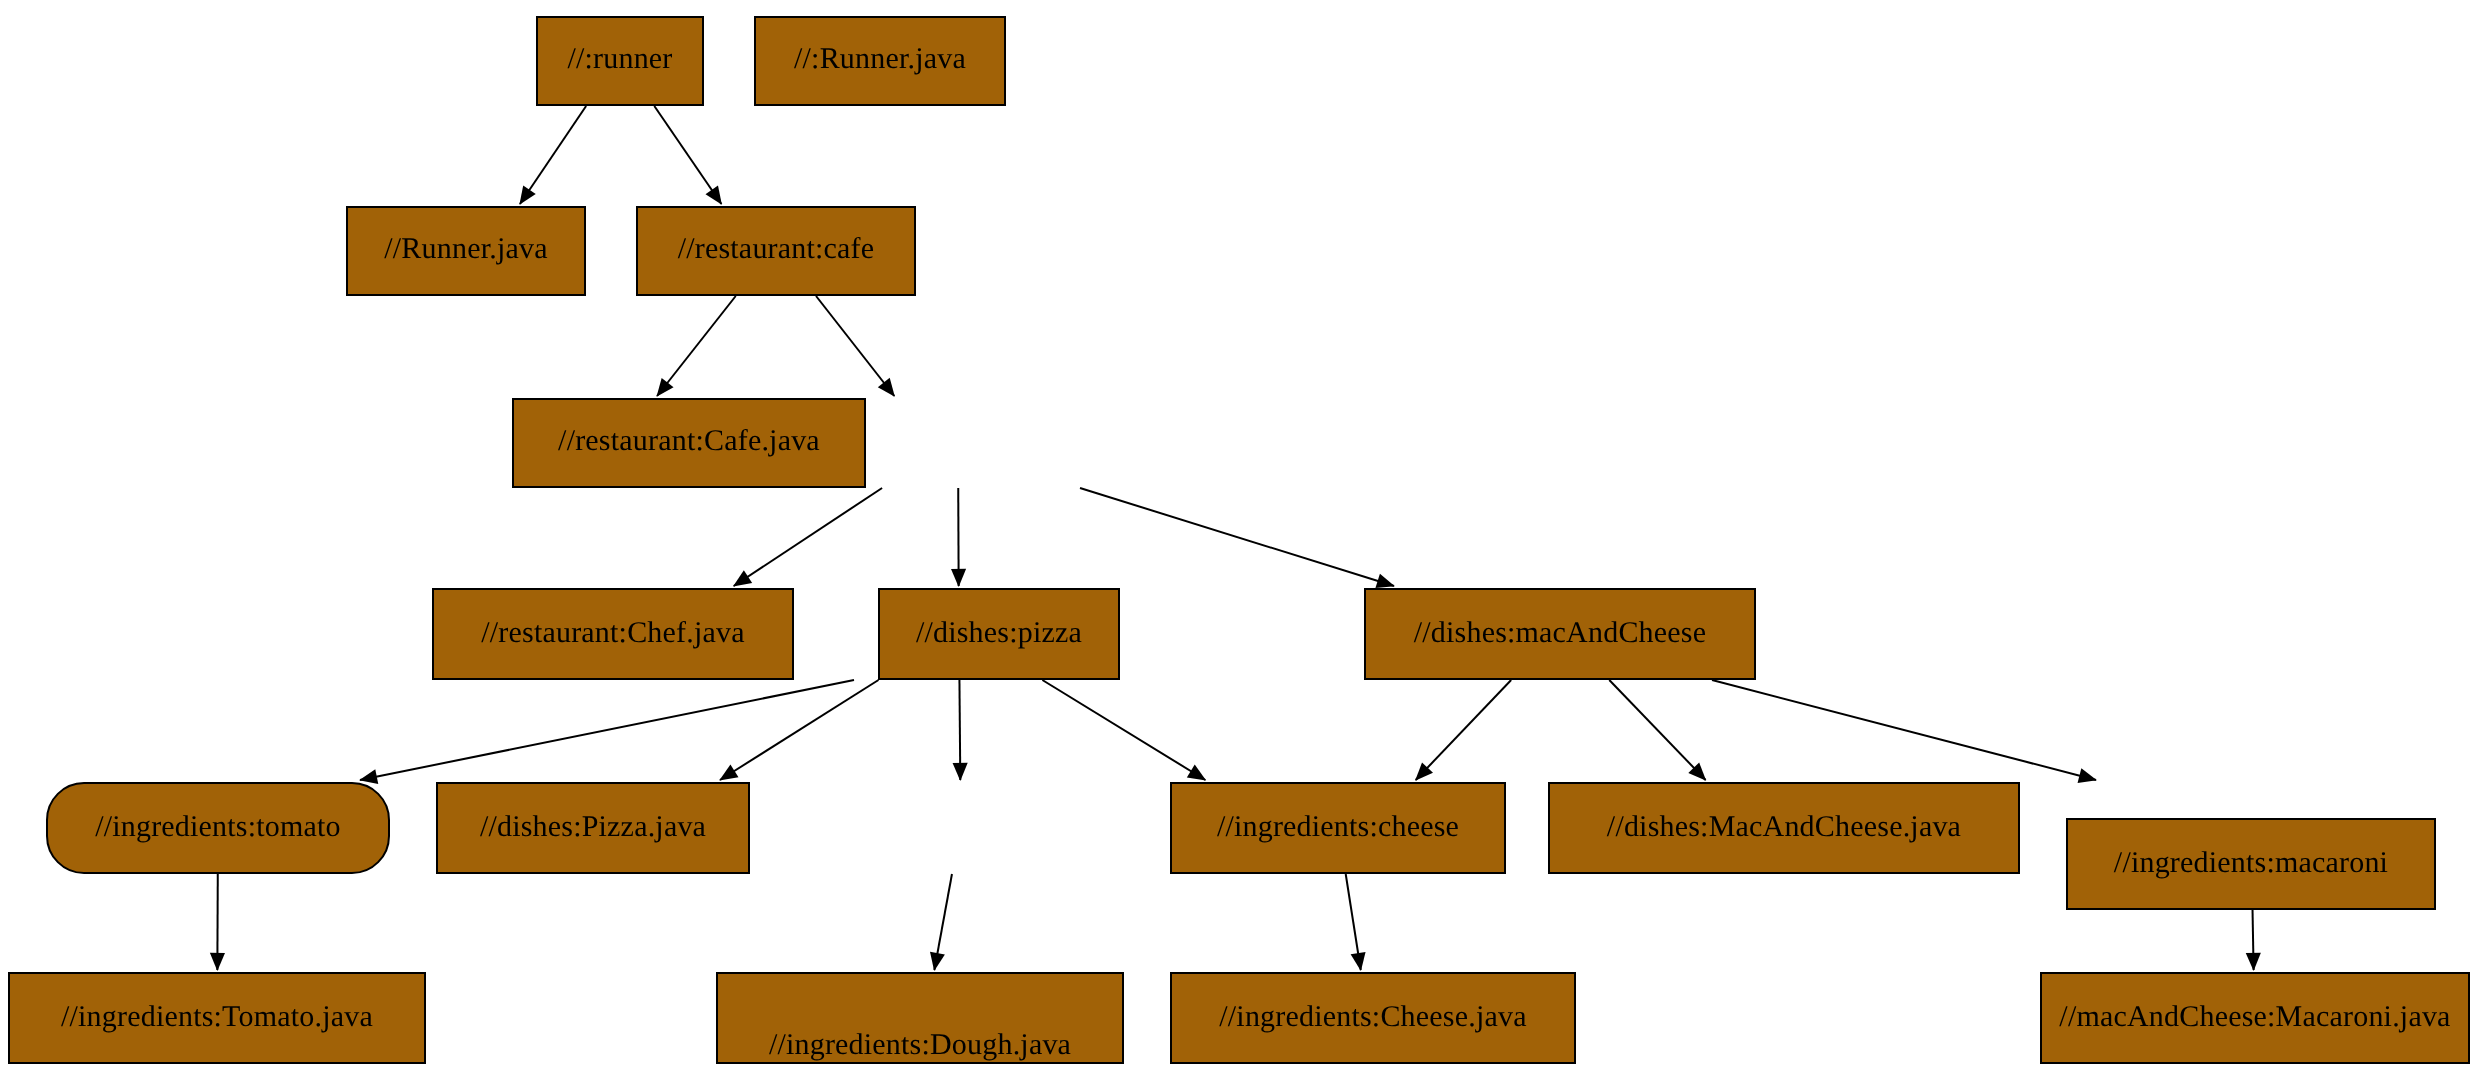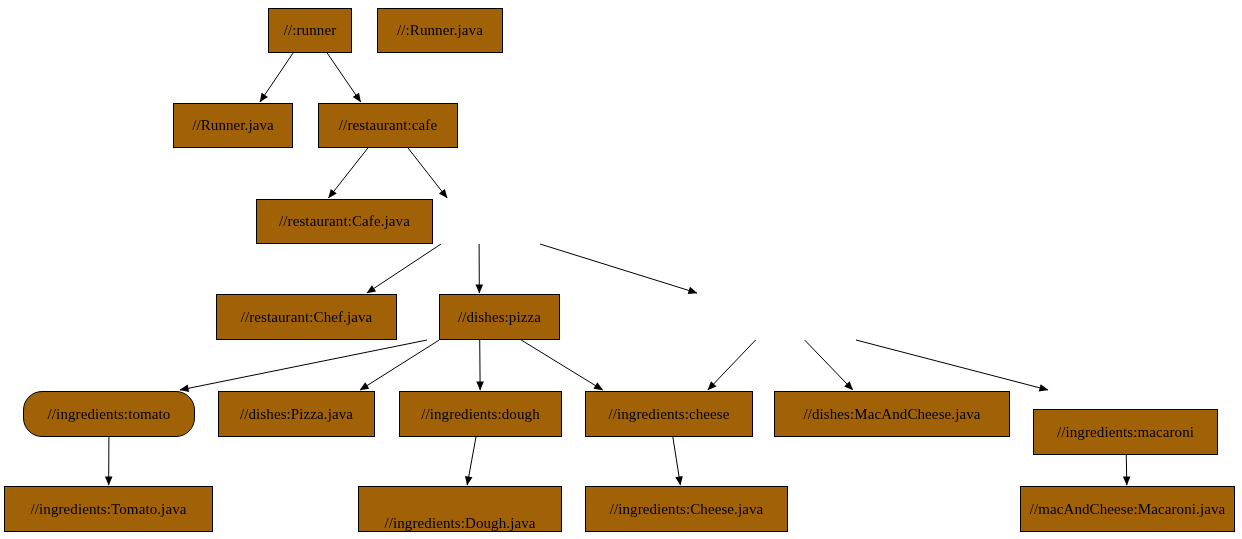--- a/index.html
+++ b/index.html
@@ -98,28 +98,28 @@
       </div>
       <div class="graph-node" style="left: 208px; top: 199px; width: 177px; height: 45px; margin-left: 48px;">
         <span class="node-label">//restaurant:Cafe.java</span>
       </div>
       <div class="graph-node" style="left: 216px; top: 294px; width: 181px; height: 46px;">
         <span class="node-label">//restaurant:Chef.java</span>
       </div>
       <div class="graph-node" style="left: 419px; top: 294px; width: 121px; height: 46px; margin-left: 20px;">
         <span class="node-label">//dishes:pizza</span>
       </div>
+      <div class="graph-node" style="left: 682px; top: 294px; width: 196px; height: 46px;">
+        <span class="node-label">//dishes:macAndCheese</span>
+      </div>
       <div class="graph-node" style="left: 23px; top: 391px; width: 172px; height: 46px; border-radius: 19px;">
         <span class="node-label">//ingredients:tomato</span>
       </div>
       <div class="graph-node" style="left: 218px; top: 391px; width: 157px; height: 46px;">
         <span class="node-label">//dishes:Pizza.java</span>
-      </div>
-      <div class="graph-node" style="left: 399px; top: 391px; width: 163px; height: 46px;">
-        <span class="node-label">//ingredients:dough</span>
       </div>
       <div class="graph-node" style="left: 585px; top: 391px; width: 168px; height: 46px;">
         <span class="node-label">//ingredients:cheese</span>
       </div>
       <div class="graph-node" style="left: 774px; top: 391px; width: 236px; height: 46px;">
         <span class="node-label">//dishes:MacAndCheese.java</span>
       </div>
       <div class="graph-node" style="left: 1033px; top: 409px; width: 185px; height: 46px;">
         <span class="node-label">//ingredients:macaroni</span>
       </div>

